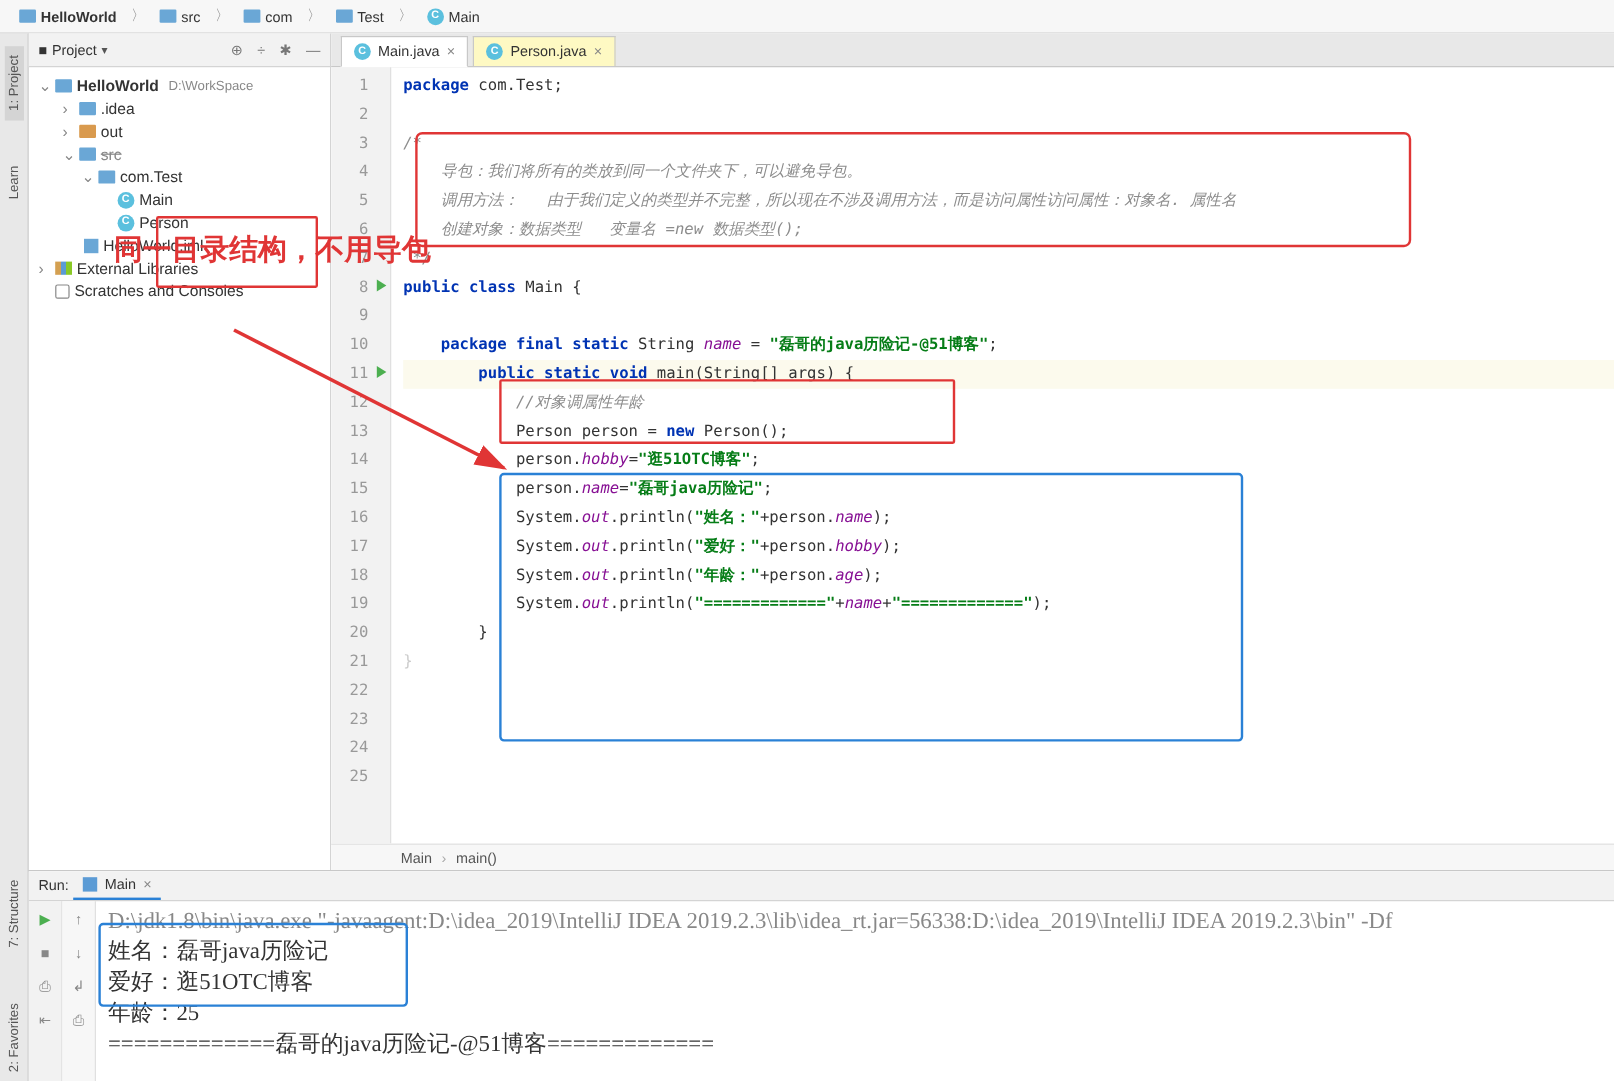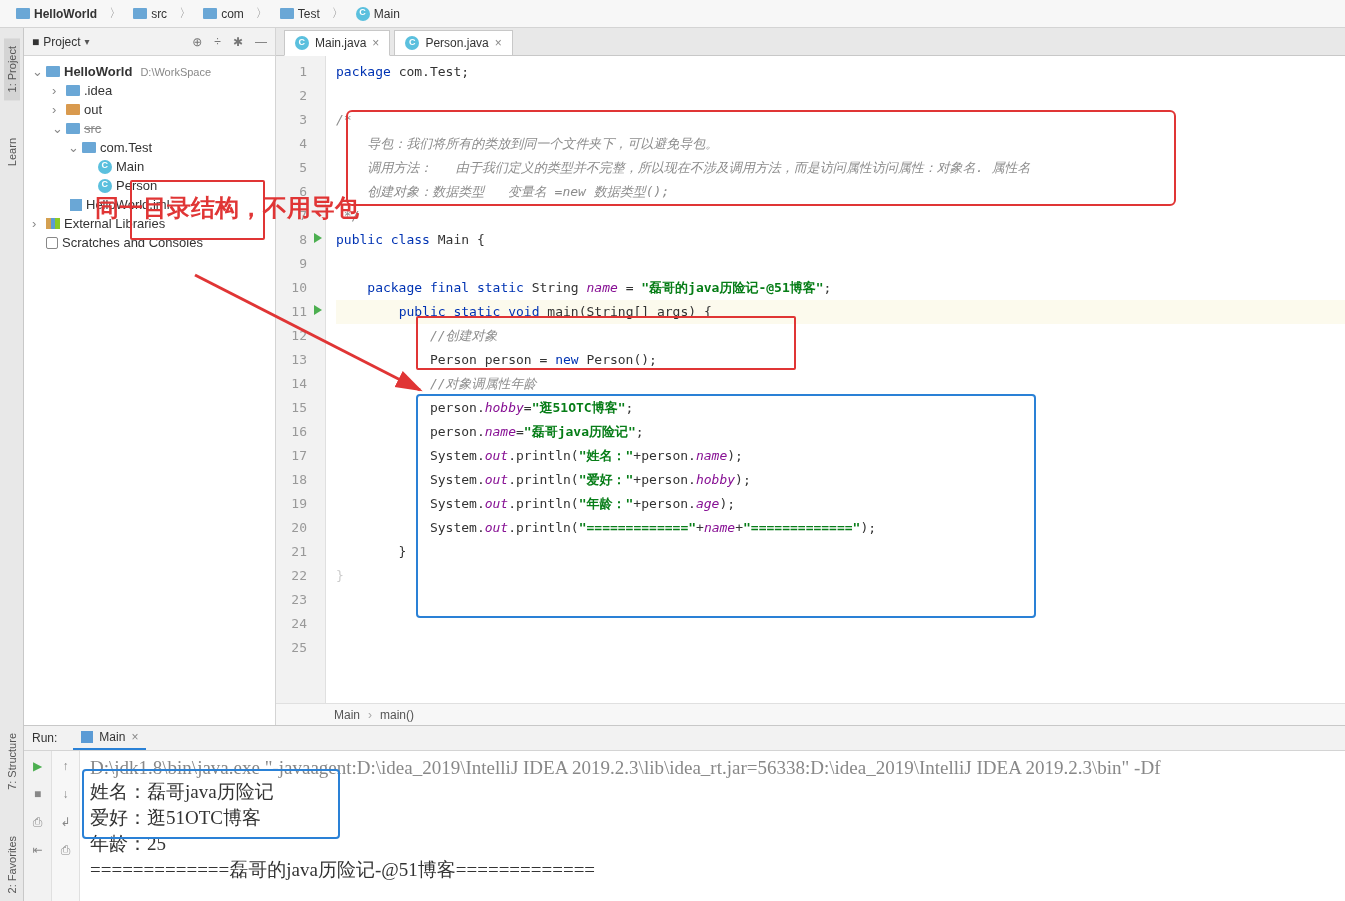--- a/index.html
+++ b/index.html
@@ -42,44 +42,44 @@
 
 
 .red-annotation { position: absolute; color: #e03535; font-weight: bold; font-size: 24px; z-index: 10; pointer-events: none; }
 .red-box { position: absolute; border: 2px solid #e03535; border-radius: 2px; z-index: 5; pointer-events: none; }
 .red-arrow-svg { position: absolute; z-index: 8; pointer-events: none; }
 .blue-box { position: absolute; border: 2px solid #2a81d6; border-radius: 4px; z-index: 5; pointer-events: none; }
 
 
 .editor-area { flex: 1; display: flex; flex-direction: column; background: #fff; min-width: 0; }
 .editor-tabs { height: 28px; background: #e8e8e8; border-bottom: 1px solid #c8c8c8; display: flex; align-items: flex-end; padding-left: 8px; }
-.editor-tab { padding: 5px 10px; background: #ffffff; border: 1px solid #c8c8c8; border-bottom: none; margin-right: 4px; display: flex; align-items: center; gap: 6px; cursor: pointer; font-size: 12px; }
+.editor-tab { padding: 5px 10px; background: #fef9c3; border: 1px solid #c8c8c8; border-bottom: none; margin-right: 4px; display: flex; align-items: center; gap: 6px; cursor: pointer; font-size: 12px; }
 .editor-tab.active { background: #fff; border-bottom: 1px solid #fff; margin-bottom: -1px; }
 .tab-close { color: #888; font-size: 12px; }
 .editor-body { flex: 1; display: flex; overflow: hidden; position: relative; }
 .gutter { width: 50px; background: #f2f2f2; border-right: 1px solid #e0e0e0; text-align: right; color: #999; font-family: Consolas, monospace; font-size: 13px; padding-top: 4px; user-select: none; }
 .gutter .ln { height: 24px; line-height: 24px; padding-right: 18px; position: relative; }
 .gutter .ln .run-mark { position: absolute; right: 3px; top: 5px; width: 0; height: 0; border-left: 8px solid #4caf50; border-top: 5px solid transparent; border-bottom: 5px solid transparent; }
 .code { flex: 1; font-family: Consolas, monospace; font-size: 13px; padding-top: 4px; padding-left: 10px; position: relative; overflow: visible; }
 .code .line { height: 24px; line-height: 24px; white-space: pre; }
 .code .hl-line { background: #fcfaed; }
-.kw { color: #0033b3; font-weight: normal; }
+.kw { color: #0033b3; font-weight: bold; }
 .str { color: #067d17; font-weight: bold; }
 .cmt { color: #8c8c8c; font-style: italic; }
 .fld { color: #871094; font-style: italic; }
 .num { color: #1750eb; }
 .fn { color: #333; }
 
 
 .code-crumb { height: 22px; background: #f7f7f7; border-top: 1px solid #e0e0e0; padding-left: 58px; font-size: 12px; color: #555; display: flex; align-items: center; gap: 8px; }
 .crumb-sep { color: #aaa; }
 
 
 .run-panel { height: 175px; display: flex; flex-direction: column; background: #fff; }
-.run-header { height: 26px; background: #f2f2f2; border-bottom: 1px solid #d4d4d4; display: flex; align-items: center; padding-left: 8px; gap: 16px; }
+.run-header { height: 26px; background: #f2f2f2; border-bottom: 1px solid #d4d4d4; display: flex; align-items: center; padding-left: 8px; gap: 4px; }
 .run-tab { padding: 4px 8px; border-bottom: 2px solid #2a81d6; display: flex; align-items: center; gap: 6px; }
 .run-body { flex: 1; display: flex; }
 .run-toolbar { width: 28px; background: #f2f2f2; border-right: 1px solid #e0e0e0; display: flex; flex-direction: column; align-items: center; padding-top: 6px; gap: 10px; }
 .tbtn { width: 18px; height: 18px; display: flex; align-items: center; justify-content: center; color: #888; cursor: pointer; }
 .play-btn { color: #4caf50; }
 .run-side2 { width: 28px; background: #f7f7f7; border-right: 1px solid #e0e0e0; display: flex; flex-direction: column; align-items: center; padding-top: 6px; gap: 10px; color: #777; }
 .console { flex: 1; font-family: Liberation Serif, serif; font-size: 19px; padding: 6px 10px; color: #333; white-space: pre; overflow: hidden; position: relative; }
 .console .faded { color: #888; }
 </style>
 </head>
@@ -248,23 +248,22 @@
           <div class="line"></div>
           <div class="line"><span class="cmt">/*</span></div>
           <div class="line">    <span class="cmt">导包：我们将所有的类放到同一个文件夹下，可以避免导包。</span></div>
           <div class="line">    <span class="cmt">调用方法：   由于我们定义的类型并不完整，所以现在不涉及调用方法，而是访问属性访问属性：对象名. 属性名</span></div>
           <div class="line">    <span class="cmt">创建对象：数据类型   变量名 =new 数据类型();</span></div>
           <div class="line"> <span class="cmt">*/</span></div>
           <div class="line"><span class="kw">public</span> <span class="kw">class</span> <span>Main</span> {</div>
           <div class="line"></div>
           <div class="line">    <span class="kw">package</span> <span class="kw">final</span> <span class="kw">static</span> <span>String</span> <span class="fld">name</span> = <span class="str">"磊哥的java历险记-@51博客"</span>;</div>
           <div class="line hl-line">        <span class="kw">public</span> <span class="kw">static</span> <span class="kw">void</span> <span class="fn">main</span><span>(String[] args)</span> {</div>
-          <div class="line">            <span class="cmt">//创建对象</span></div>
+          <div class="line">            <span class="cmt">//对象调属性年龄</span></div>
           <div class="line">            <span>Person</span> person = <span class="kw">new</span> <span>Person</span>();</div>
-          <div class="line">            <span class="cmt">//对象调属性年龄</span></div>
           <div class="line">            person.<span class="fld">hobby</span>=<span class="str">"逛51OTC博客"</span>;</div>
           <div class="line">            person.<span class="fld">name</span>=<span class="str">"磊哥java历险记"</span>;</div>
           <div class="line">            <span>System</span>.<span class="fld">out</span>.<span>println</span>(<span class="str">"姓名："</span>+person.<span class="fld">name</span>);</div>
           <div class="line">            <span>System</span>.<span class="fld">out</span>.<span>println</span>(<span class="str">"爱好："</span>+person.<span class="fld">hobby</span>);</div>
           <div class="line">            <span>System</span>.<span class="fld">out</span>.<span>println</span>(<span class="str">"年龄："</span>+person.<span class="fld">age</span>);</div>
           <div class="line">            <span>System</span>.<span class="fld">out</span>.<span>println</span>(<span class="str">"============="</span>+<span class="fld">name</span>+<span class="str">"============="</span>);</div>
           <div class="line">        }</div>
           <div class="line" style="color:#ccc">}</div>
 
           <div class="red-box" style="left:20px; top:54px; width:830px; height:96px; border-radius:6px;"></div>

